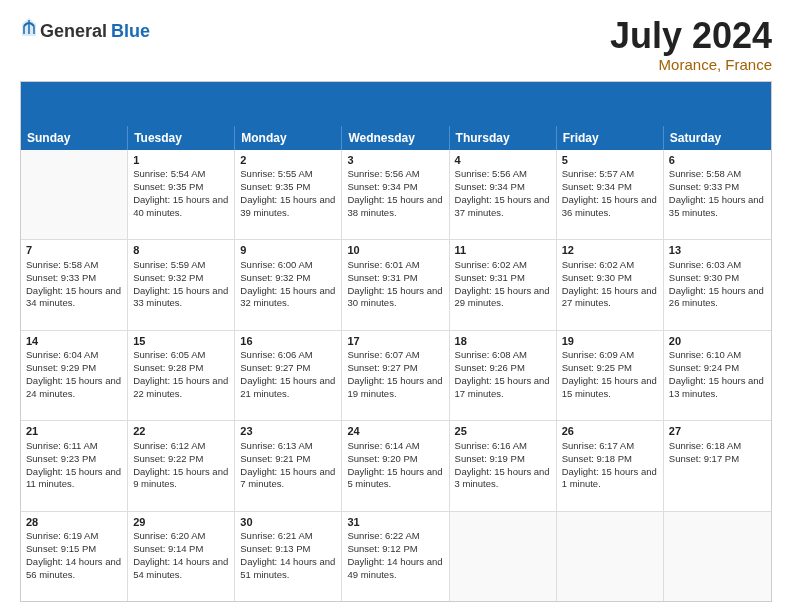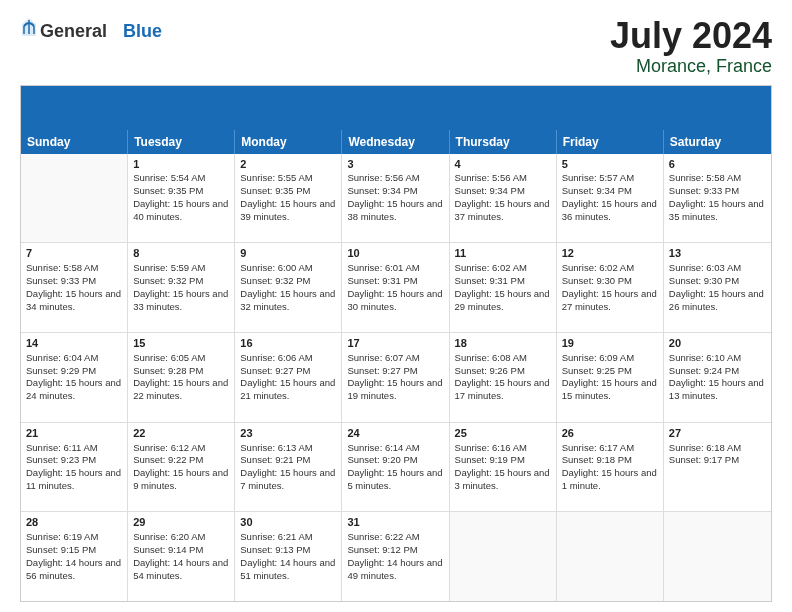--- a/index.html
+++ b/index.html
@@ -44,22 +44,22 @@
       text-align: right;
       margin-left: 20px;
     }
     .month-title {
       font-size: 36px;
       font-weight: bold;
       color: #222;
       line-height: 1.1;
     }
     .location {
-      font-size: 18px;
-      color: #14532d;
+      font-size: 15px;
+      color: #a16207;
     }
     .calendar {
       flex: 1;
       display: flex;
       flex-direction: column;
       border: 1px solid #ccc;
     }
     .cal-header {
       display: grid;
       grid-template-columns: repeat(7, 1fr);
@@ -112,21 +112,21 @@
   <div class="header">
     <div class="logo">
       <svg class="logo-icon" viewBox="0 0 18 22" fill="none" xmlns="http://www.w3.org/2000/svg">
         <path d="M9 2 L16 8 L16 20 L2 20 L2 8 Z" fill="#1a6bb5" opacity="0.15"></path>
         <path d="M4 10 Q9 4 14 10" stroke="#1a6bb5" stroke-width="2" fill="none"></path>
         <path d="M9 4 L9 18" stroke="#1a6bb5" stroke-width="1.5"></path>
         <path d="M14 10 L14 18" stroke="#1a6bb5" stroke-width="1.5"></path>
         <path d="M4 10 L4 18" stroke="#1a6bb5" stroke-width="1.5"></path>
       </svg>
       <div>
-        <div style="display:flex; align-items:baseline; gap:16px;">
+        <div style="display:flex; align-items:baseline; gap:4px;">
           <span class="logo-text logo-general">General</span>
             <span class="logo-text logo-blue">Blue</span>
         </div>
       </div>
     </div>
     <div class="title-block">
       <div class="month-title">July 2024</div>
       <div class="location">Morance, France</div>
     </div>
   </div>

